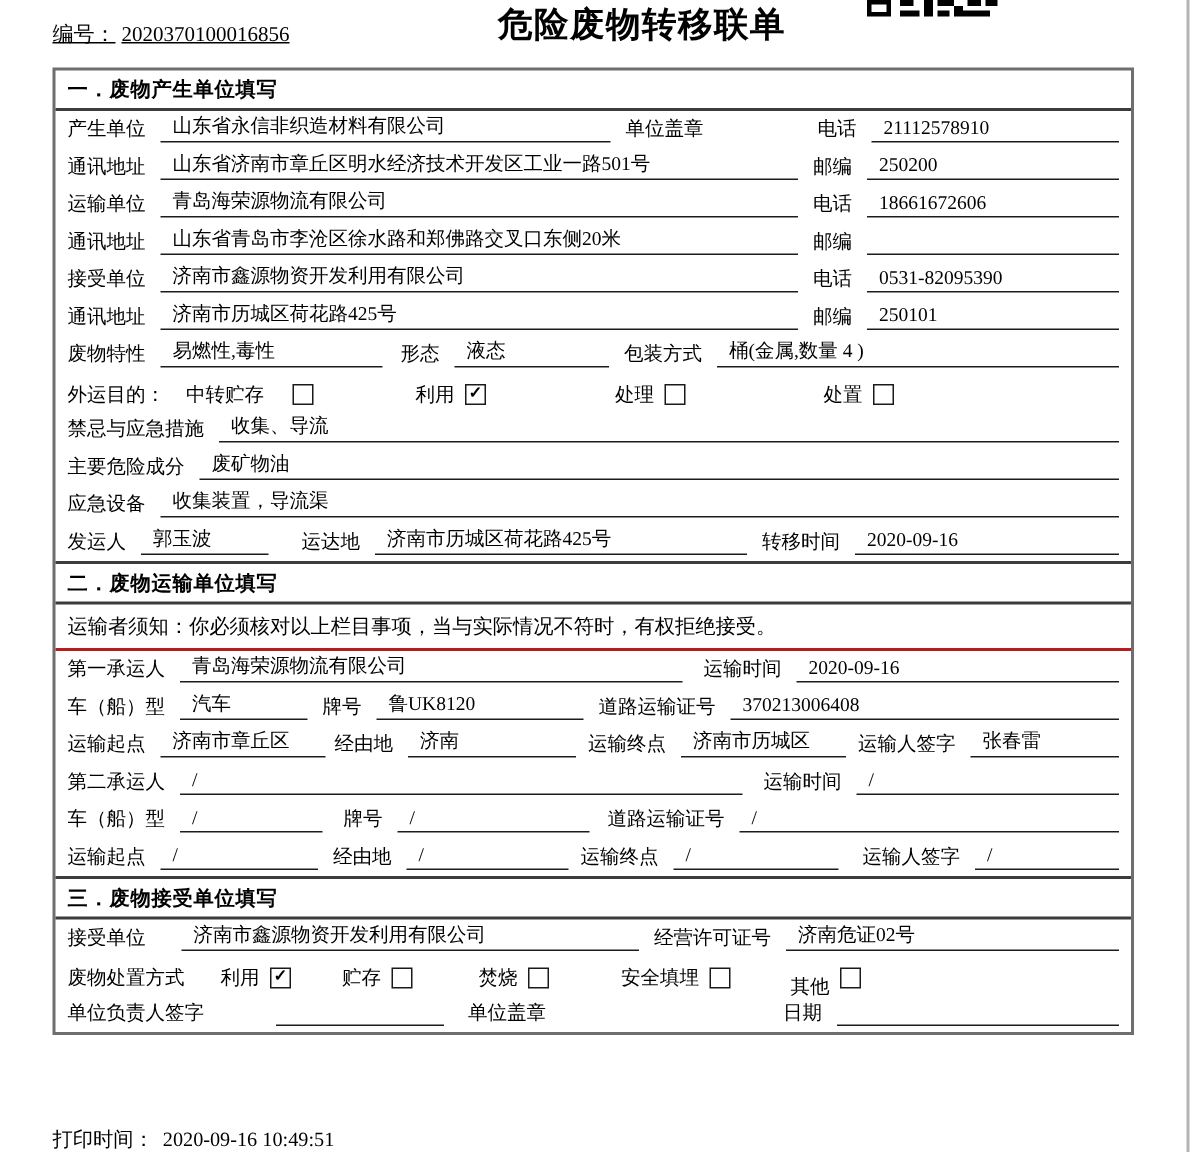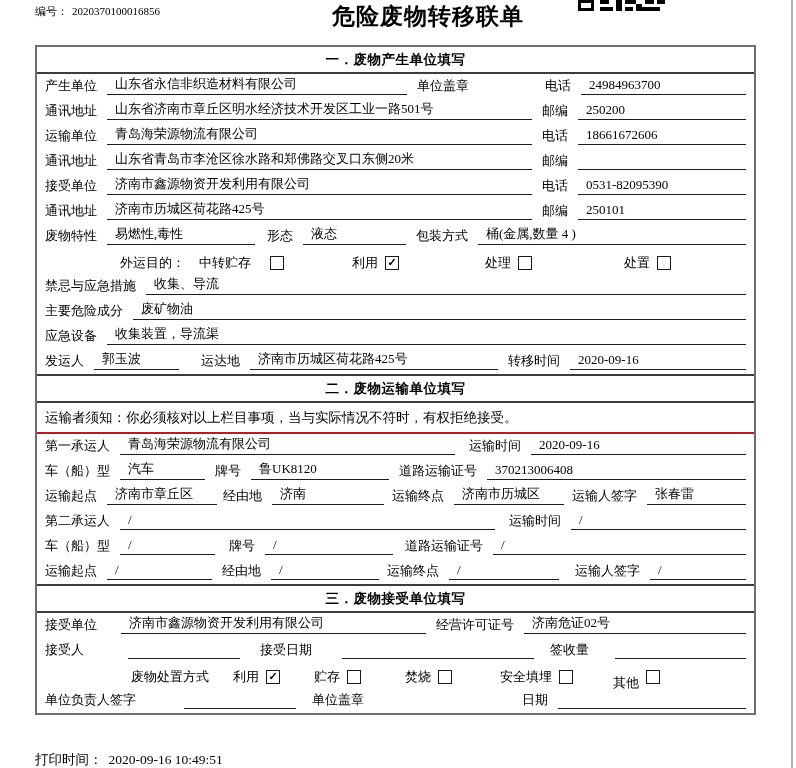--- a/index.html
+++ b/index.html
@@ -1,40 +1,40 @@
 <!DOCTYPE html>
 <html><head>
 <meta charset="utf-8">
 <style>
   html,body{margin:0;padding:0;}
   body{
     width:796px;height:768px;position:relative;background:#ffffff;
     font-family:"Liberation Serif","DejaVu Serif",serif;
     color:#000;font-size:13px;overflow:hidden;
   }
-  .doc-no{position:absolute;left:35px;top:4px;font-size:11px;white-space:nowrap;}
+  .doc-no{position:absolute;left:35px;top:14px;font-size:14px;white-space:nowrap;text-decoration:underline;}
   .doc-no .num{margin-left:4px;}
   .doc-title{
     position:absolute;left:0;right:0;top:1px;text-align:center;
     font-size:23px;font-weight:bold;letter-spacing:1px;transform:translateX(30px);
   }
   
   .qr{position:absolute;left:578px;top:0;width:88px;height:11px;}
   .qr i{position:absolute;background:#000;display:block;}
   .qr i.outline{background:transparent;border:3px solid #000;box-sizing:border-box;}
   .edge-line{position:absolute;left:791px;top:0;width:2px;height:768px;background:#b4b4b4;}
 
   .form{
     position:absolute;left:35px;top:45px;width:721px;box-sizing:border-box;
     border:2px solid #6e6e6e;background:#fff;
   }
-  .sec-h{font-weight:bold;font-size:13.5px;padding:4px 8px 3px;border-bottom:2px solid #3c3c3c;letter-spacing:0.5px;text-align:center;}
+  .sec-h{font-weight:bold;font-size:13.5px;padding:4px 8px 3px;border-bottom:2px solid #3c3c3c;letter-spacing:0.5px;}
   .sec-h.mid{border-top:2px solid #3c3c3c;}
   .notice{padding:6px 8px 5px;border-bottom:2px solid #b91c1c;font-size:13.5px;}
-  .row{display:flex;align-items:flex-end;height:25px;padding:4px 8px 4px;box-sizing:border-box;justify-content:center;}
+  .row{display:flex;align-items:flex-end;height:25px;padding:4px 8px 4px;box-sizing:border-box;}
   .row.cbrow{align-items:center;padding-bottom:2px;}
   .lbl{white-space:nowrap;margin-right:10px;}
   .u{
     border-bottom:1.3px solid #1c1c1c;white-space:nowrap;
     padding:0 2px 1px 8px;box-sizing:border-box;min-height:17px;overflow:hidden;
   }
   .u.fill{flex:1;}
   .cb{
     display:inline-block;width:12px;height:12px;border:1.5px solid #1a1a1a;
     line-height:11px;text-align:center;font-size:11px;font-weight:bold;
@@ -69,21 +69,21 @@
 
 <div class="form">
 
   <div class="sec-h">一．废物产生单位填写</div>
 
   <div class="row">
     <span class="lbl">产生单位</span>
     <span class="u" style="width:300px">山东省永信非织造材料有限公司</span>
     <span class="lbl" style="margin-left:10px">单位盖章</span>
     <span class="lbl" style="margin-left:66px">电话</span>
-    <span class="u fill">24984963700</span>
+    <span class="u fill">21112578910</span>
   </div>
 
   <div class="row">
     <span class="lbl">通讯地址</span>
     <span class="u" style="width:425px">山东省济南市章丘区明水经济技术开发区工业一路501号</span>
     <span class="lbl" style="margin-left:10px">邮编</span>
     <span class="u fill">250200</span>
   </div>
 
   <div class="row">
@@ -219,28 +219,20 @@
 
   <div class="sec-h mid">三．废物接受单位填写</div>
 
   <div class="row">
     <span class="lbl" style="margin-right:24px">接受单位</span>
     <span class="u" style="width:305px">济南市鑫源物资开发利用有限公司</span>
     <span class="lbl" style="margin-left:10px">经营许可证号</span>
     <span class="u fill">济南危证02号</span>
   </div>
 
-  <div class="row">
-    <span class="lbl" style="margin-right:44px">接受人</span>
-    <span class="u" style="width:112px"></span>
-    <span class="lbl" style="margin-left:20px;margin-right:30px">接受日期</span>
-    <span class="u" style="width:192px"></span>
-    <span class="lbl" style="margin-left:16px;margin-right:26px">签收量</span>
-    <span class="u fill"></span>
-  </div>
 
   <div class="row cbrow">
     <span class="lbl">废物处置方式</span>
     <span class="lbl" style="margin:0 0 0 14px">利用</span>
     <span class="cb">✓</span>
     <span class="lbl" style="margin:0 0 0 34px">贮存</span>
     <span class="cb"></span>
     <span class="lbl" style="margin:0 0 0 44px">焚烧</span>
     <span class="cb"></span>
     <span class="lbl" style="margin:0 0 0 48px">安全填埋</span>

